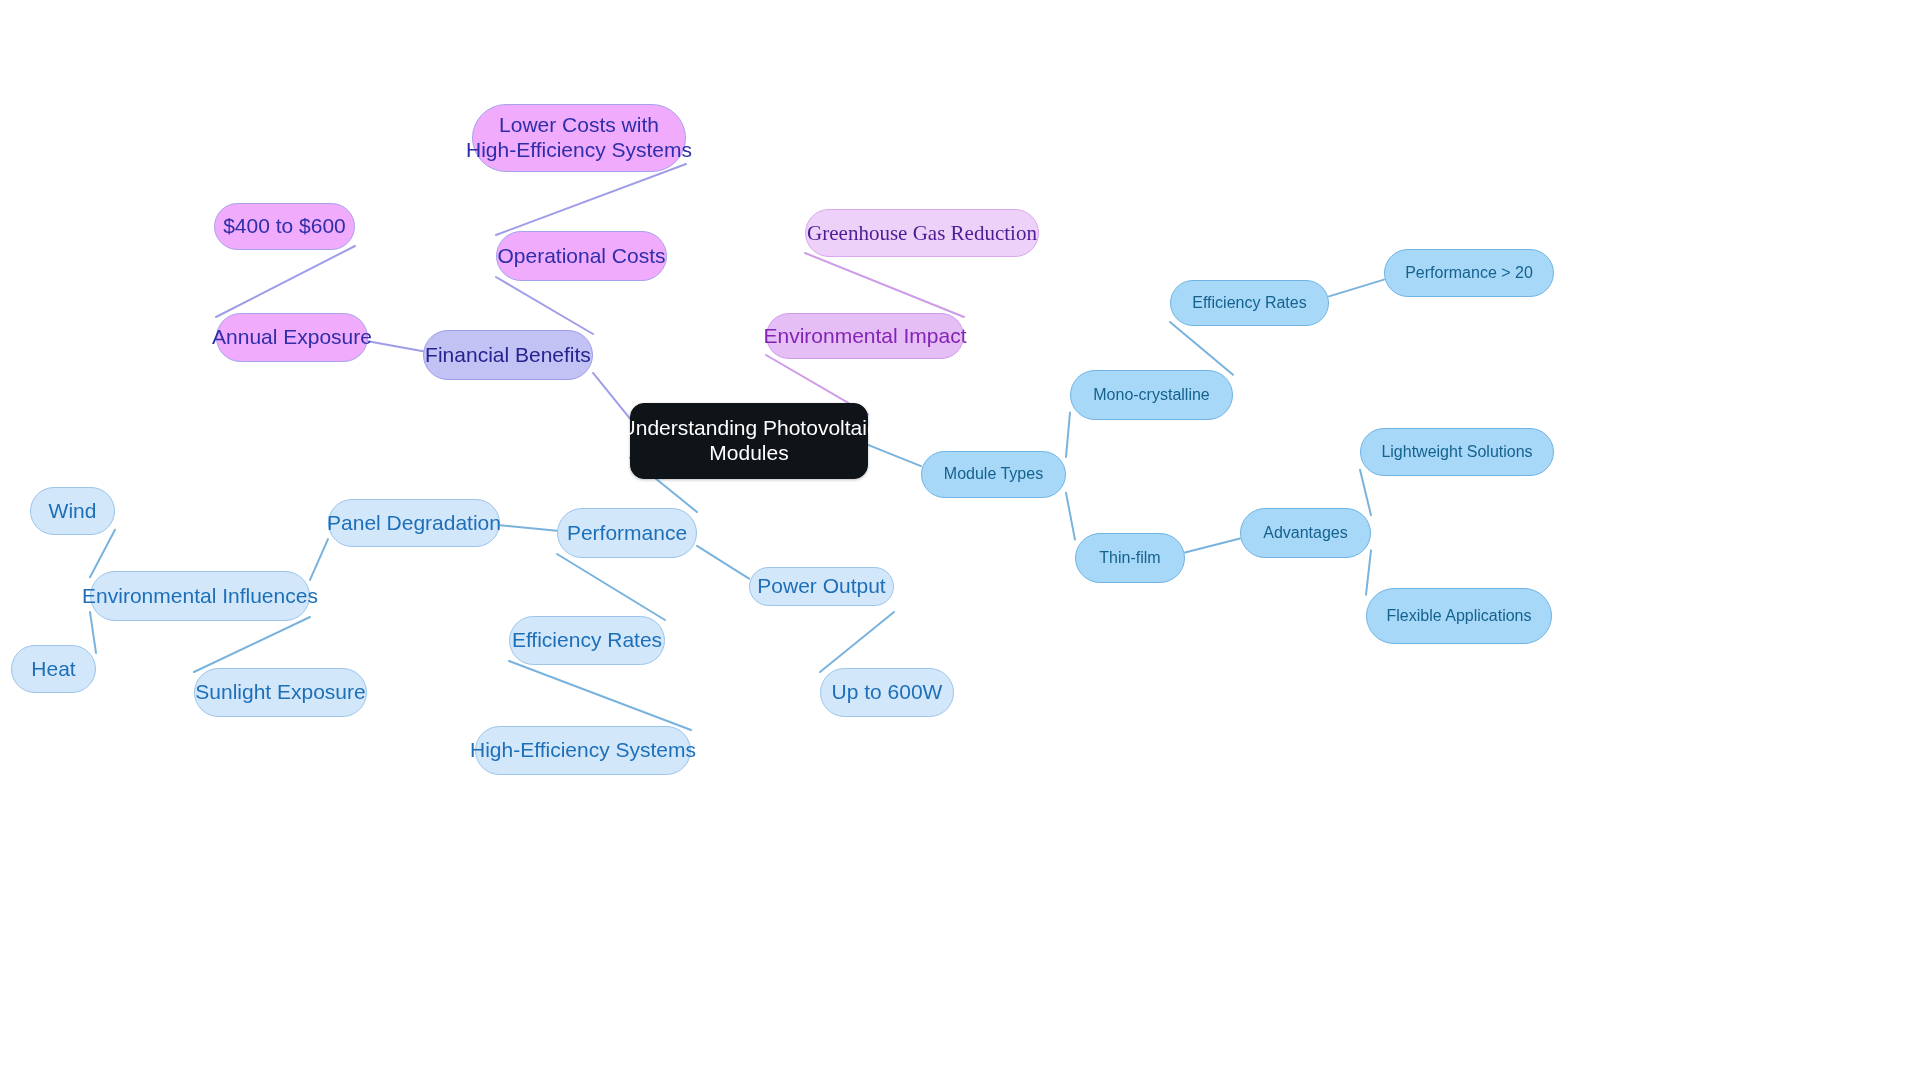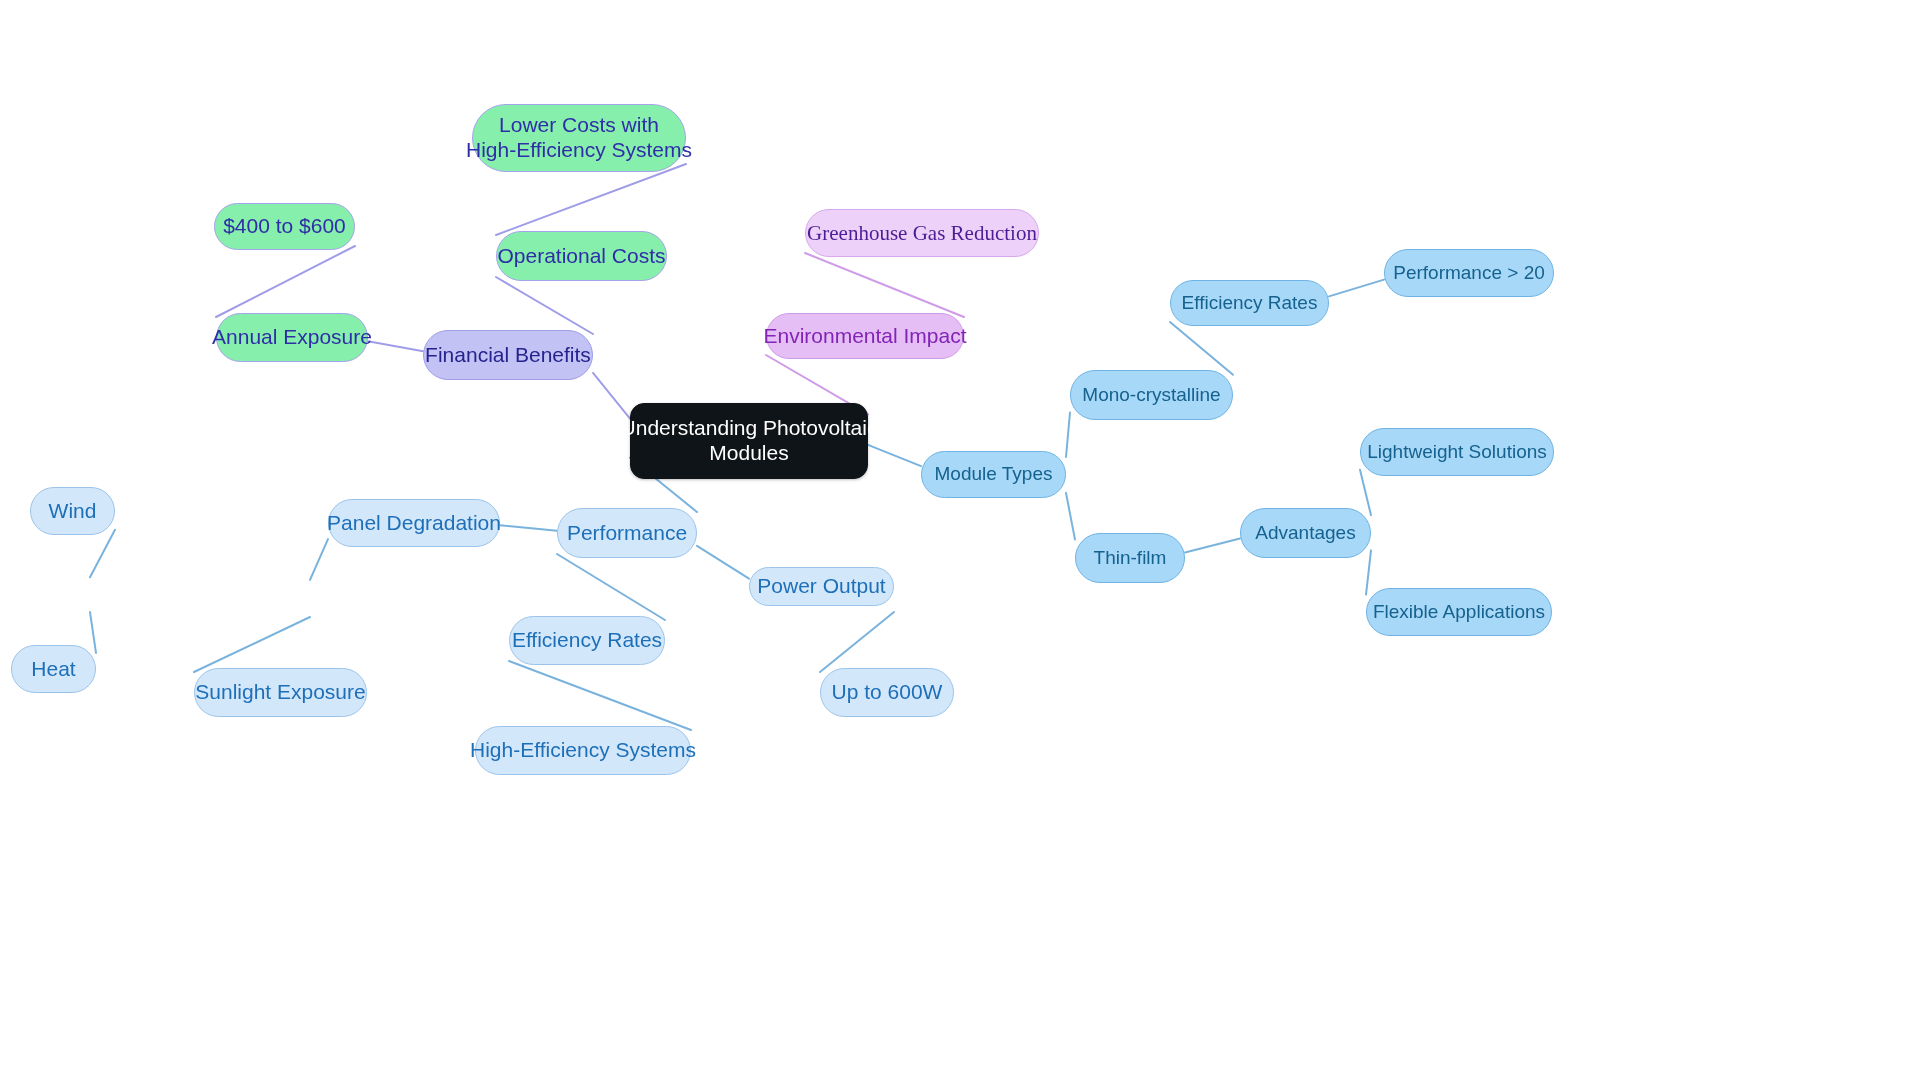--- a/index.html
+++ b/index.html
@@ -47,21 +47,21 @@
     border-radius: 14px;
     box-shadow: 0 1px 3px rgba(0,0,0,0.25);
   }
   .node-violet-mid {
     background: #c3c2f5;
     border-color: #9f9de8;
     color: #25248f;
     font-size: 21px;
   }
   .node-violet-soft {
-    background: #86efac;
+    background: #f0abfc;
     border-color: #a5a3ec;
     color: #2f2ea8;
     font-size: 21px;
   }
   .node-pink-deep {
     background: #e4bef5;
     border-color: #cf9ae8;
     color: #8324b6;
     font-size: 21px;
   }
@@ -69,21 +69,21 @@
     background: #eed1f8;
     border-color: #d9a8ee;
     color: #4c1d95;
     font-size: 21px;
     font-family: Liberation Serif, serif;
   }
   .node-blue-mid {
     background: #a8d8f8;
     border-color: #6fb4e4;
     color: #15628f;
-    font-size: 19px;
+    font-size: 16px;
   }
   .node-blue-soft {
     background: #d3e7fb;
     border-color: #9cc4ea;
     color: #1d6fb8;
     font-size: 21px;
   }
 </style>
 </head>
 <body>
@@ -126,23 +126,24 @@
 High-Efficiency Systems</div>
     <div class="node node-pink-deep" style="left: 766px; top: 313px; width: 198px; height: 46px;">Environmental Impact</div>
     <div class="node node-pink-soft" style="left: 805px; top: 209px; width: 234px; height: 48px;">Greenhouse Gas Reduction</div>
     <div class="node node-blue-mid" style="left: 921px; top: 451px; width: 145px; height: 47px;">Module Types</div>
     <div class="node node-blue-mid" style="left: 1070px; top: 370px; width: 163px; height: 50px;">Mono-crystalline</div>
     <div class="node node-blue-mid" style="left: 1170px; top: 280px; width: 159px; height: 46px;">Efficiency Rates</div>
     <div class="node node-blue-mid" style="left: 1384px; top: 249px; width: 170px; height: 48px;">Performance &gt; 20</div>
     <div class="node node-blue-mid" style="left: 1075px; top: 533px; width: 110px; height: 50px;">Thin-film</div>
     <div class="node node-blue-mid" style="left: 1240px; top: 508px; width: 131px; height: 50px;">Advantages</div>
     <div class="node node-blue-mid" style="left: 1360px; top: 428px; width: 194px; height: 48px;">Lightweight Solutions</div>
-    <div class="node node-blue-mid" style="left: 1366px; top: 588px; width: 186px; height: 48px;">Flexible Applications</div>
+    <div class="node node-blue-mid" style="left: 1366px; top: 588px; width: 186px; height: 56px;">Flexible Applications</div>
     <div class="node node-blue-soft" style="left: 557px; top: 508px; width: 140px; height: 50px;">Performance</div>
     <div class="node node-blue-soft" style="left: 328px; top: 499px; width: 172px; height: 48px;">Panel Degradation</div>
+    <div class="node node-blue-soft" style="left: 90px; top: 571px; width: 220px; height: 50px;">Environmental Influences</div>
     <div class="node node-blue-soft" style="left: 30px; top: 487px; width: 85px; height: 48px;">Wind</div>
     <div class="node node-blue-soft" style="left: 11px; top: 645px; width: 85px; height: 48px;">Heat</div>
     <div class="node node-blue-soft" style="left: 194px; top: 668px; width: 173px; height: 49px;">Sunlight Exposure</div>
     <div class="node node-blue-soft" style="left: 509px; top: 616px; width: 156px; height: 49px;">Efficiency Rates</div>
     <div class="node node-blue-soft" style="left: 475px; top: 726px; width: 216px; height: 49px;">High-Efficiency Systems</div>
     <div class="node node-blue-soft" style="left: 749px; top: 567px; width: 145px; height: 39px;">Power Output</div>
     <div class="node node-blue-soft" style="left: 820px; top: 668px; width: 134px; height: 49px;">Up to 600W</div>
   </div>
 
 </body></html>

